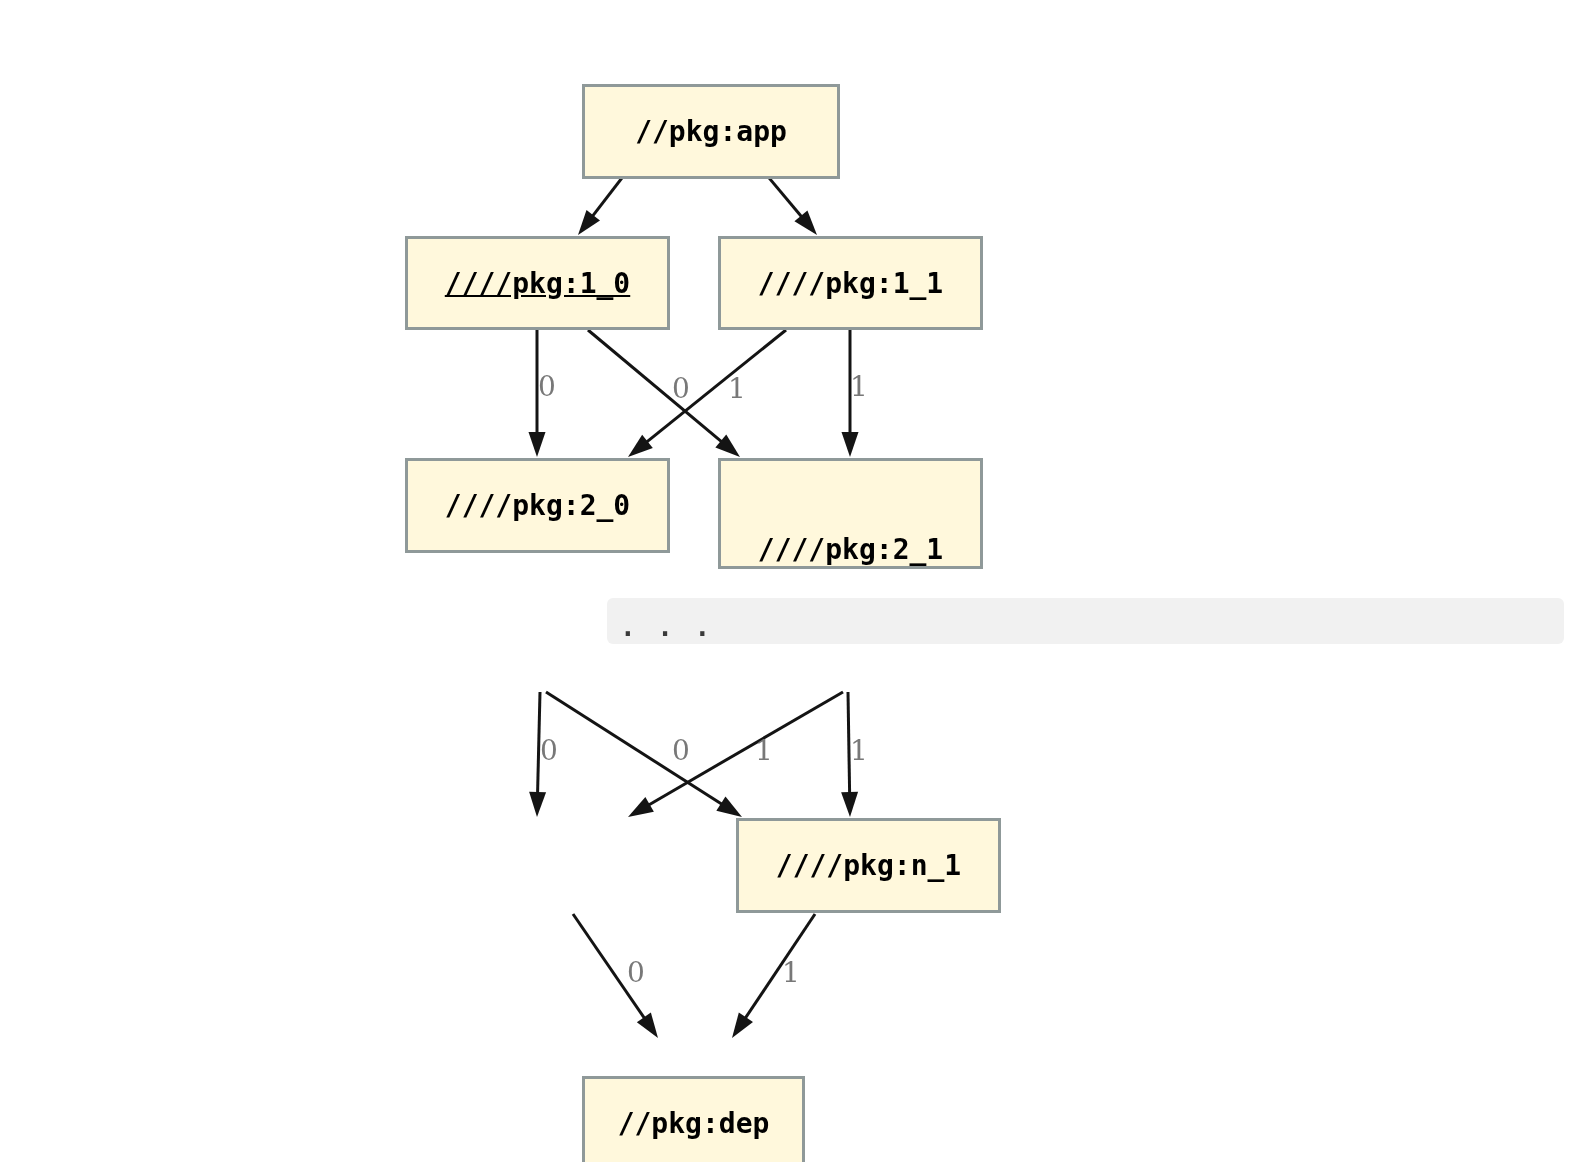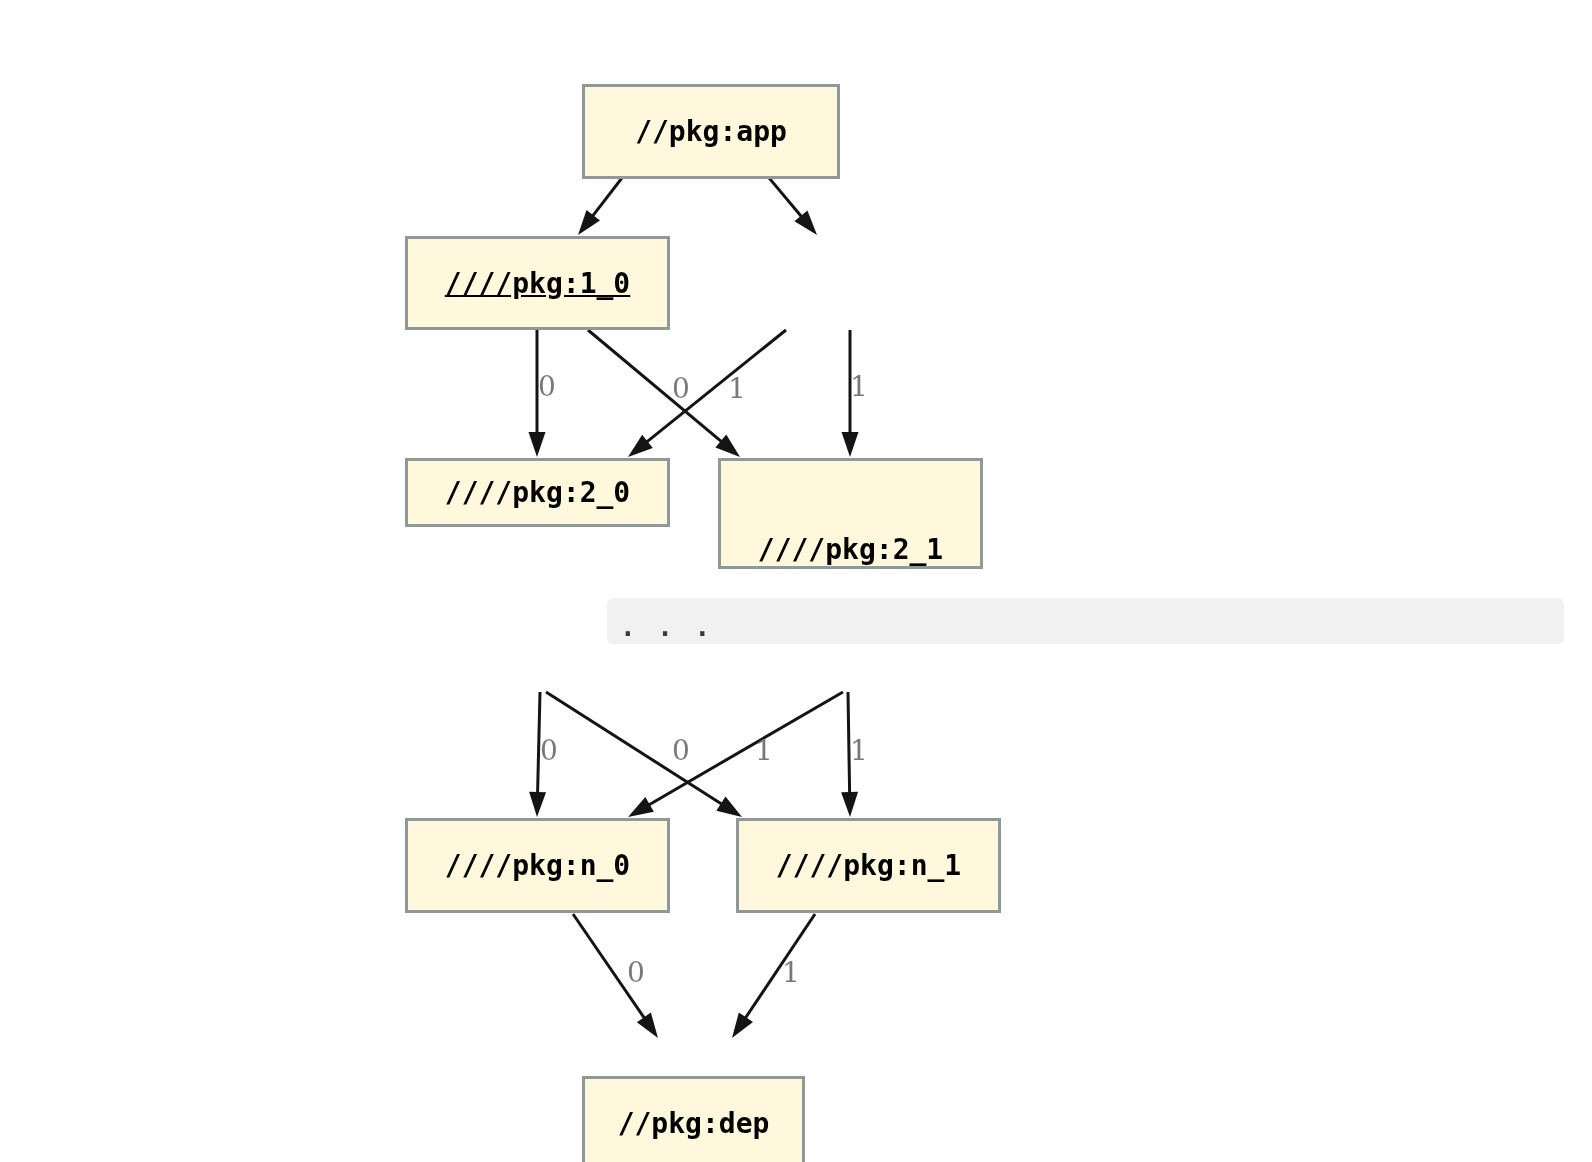--- a/index.html
+++ b/index.html
@@ -84,36 +84,36 @@
     </svg>
 
   <div class="node" style="left: 582px; top: 38px; width: 258px; height: 95px; margin-top: 46px;">
     <span class="node-label">//pkg:app</span>
   </div>
 
   <div class="node" style="left: 405px; top: 236px; width: 265px; height: 94px; text-decoration: underline;">
     <span class="node-label">////pkg:1_0</span>
   </div>
 
+  <div class="node" style="left: 718px; top: 236px; width: 265px; height: 94px;">
+    <span class="node-label">////pkg:1_1</span>
+  </div>
 
-  <div class="node" style="left: 405px; top: 458px; width: 265px; height: 69px;">
+  <div class="node" style="left: 405px; top: 458px; width: 265px; height: 95px;">
     <span class="node-label">////pkg:2_0</span>
   </div>
 
   <div class="node" style="left: 718px; top: 458px; width: 265px; height: 111px; align-items: flex-end;">
     <span class="node-label">////pkg:2_1</span>
   </div>
 
   <div class="band" style="left: 607px; top: 598px; width: 957px; height: 46px;">
     <span class="band-label">. . .</span>
   </div>
 
-  <div class="node" style="left: 405px; top: 818px; width: 265px; height: 95px;">
-    <span class="node-label">////pkg:n_0</span>
-  </div>
 
   <div class="node" style="left: 736px; top: 818px; width: 265px; height: 95px;">
     <span class="node-label">////pkg:n_1</span>
   </div>
 
   <div class="node" style="left: 582px; top: 1039px; width: 223px; height: 95px; margin-top: 37px;">
     <span class="node-label">//pkg:dep</span>
   </div>
 
 <span class="edge-label" style="left: 547px; top: 387px;">0</span>

